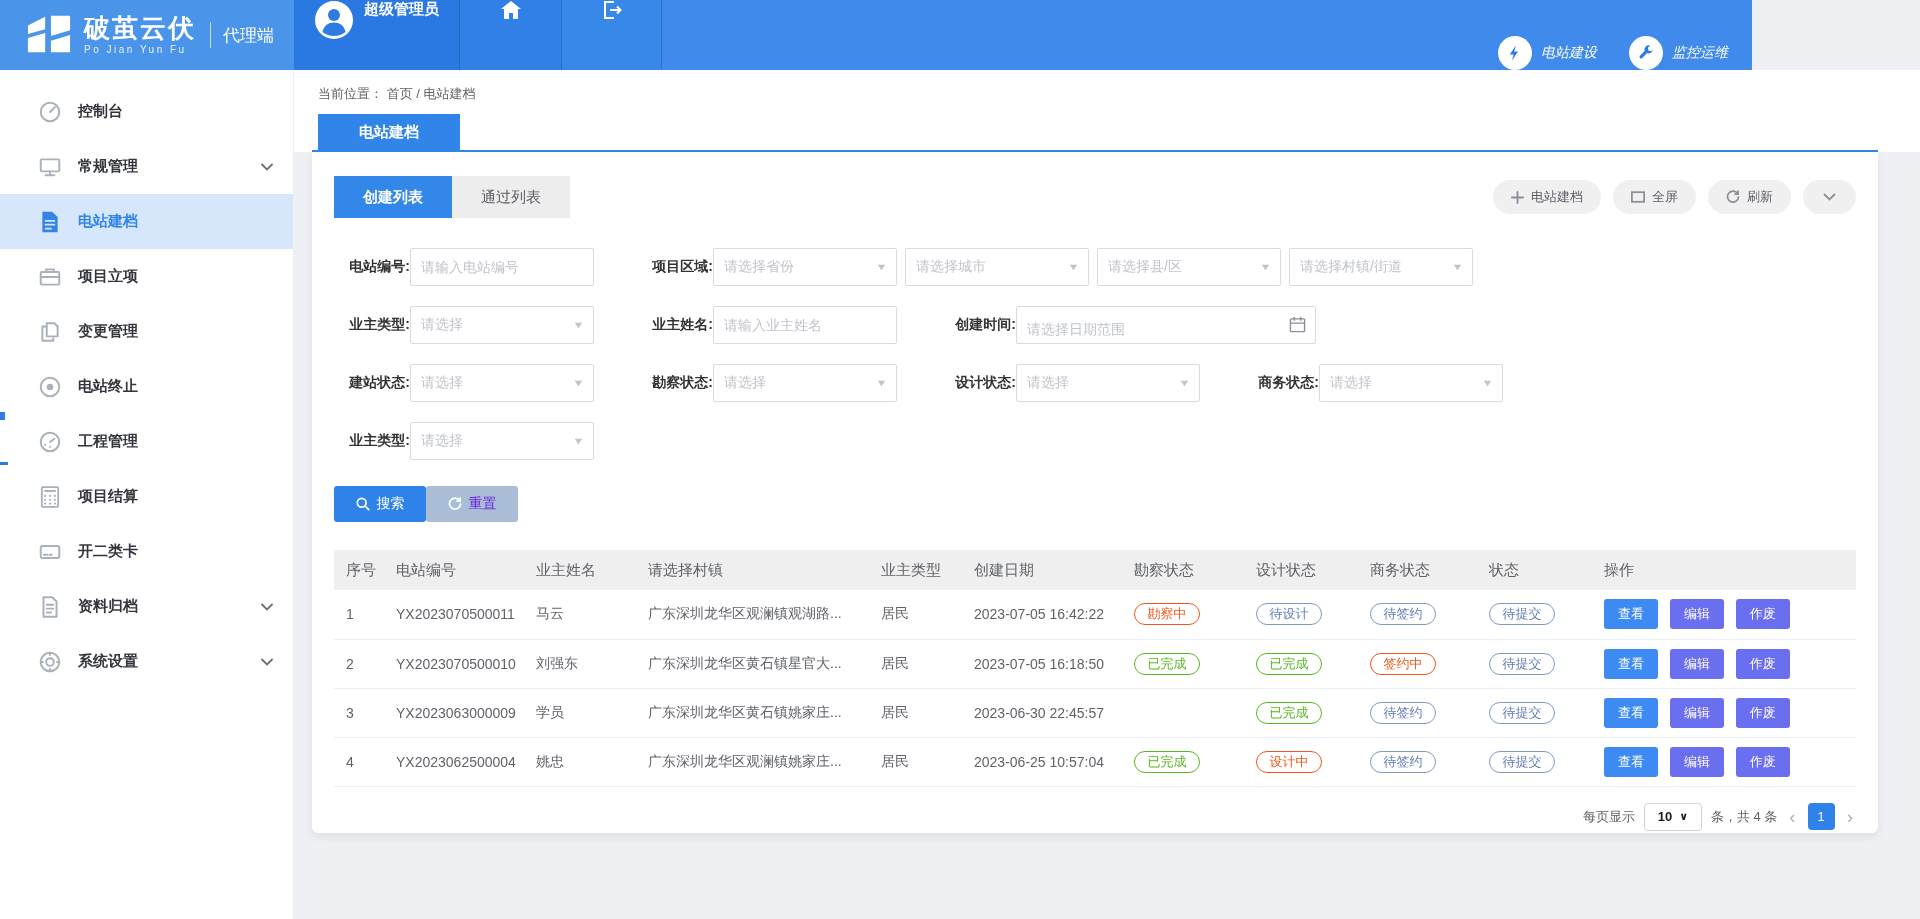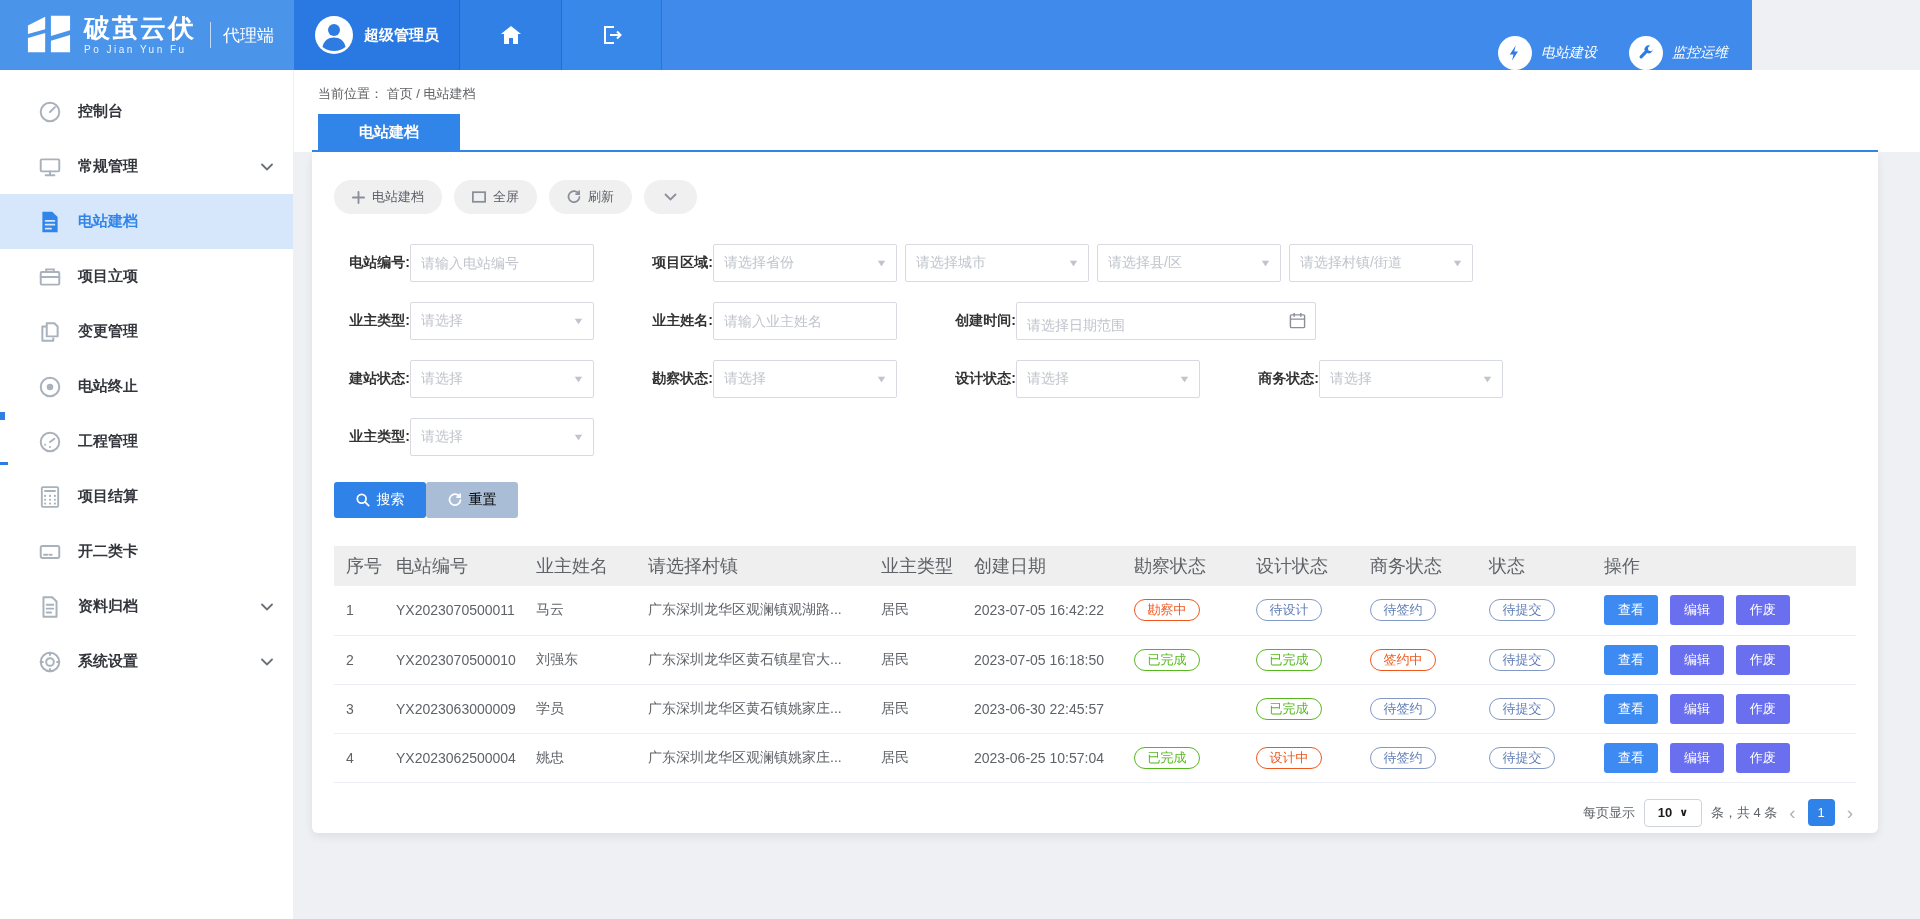--- a/index.html
+++ b/index.html
@@ -6,21 +6,21 @@
   html,body { width:1920px; height:919px; overflow:hidden; font-family:"Liberation Sans","DejaVu Sans",sans-serif; background:#eef0f3; color:#333; }
 
   
   .app-header { position:absolute; top:0; left:0; width:1752px; height:70px; display:flex; align-items:stretch; background:#3f8aeb; z-index:10; }
   .logo-seg { width:294px; background:#4a94ea; display:flex; align-items:center; padding-left:26px; }
   .logo-mark { width:46px; height:40px; margin-right:12px; flex:none; }
   .logo-cn { color:#fff; font-size:26px; font-weight:700; letter-spacing:2px; line-height:1; }
   .logo-en { color:#eaf2fd; font-size:10px; letter-spacing:2.5px; margin-top:3px; }
   .logo-divider { width:1px; height:26px; background:rgba(255,255,255,.65); margin:0 12px 0 14px; }
   .portal-badge { color:#fff; font-size:17px; }
-  .hseg { display:flex; align-items:center; justify-content:center; border-right:1px solid rgba(0,0,0,.14); cursor:pointer; }
+  .hseg { display:flex; justify-content:center; border-right:1px solid rgba(0,0,0,.14); cursor:pointer; }
   .seg-user { width:166px; background:#2a79e2; gap:10px; }
   .seg-home { width:102px; background:#3080e6; }
   .seg-logout { width:100px; background:#3888ea; }
   .user-name { color:#fff; font-size:15px; font-weight:700; }
   .header-spacer { flex:1; }
   .quick-links { display:flex; align-items:flex-end; gap:32px; padding-right:24px;font-style:italic; }
   .quick-link { display:flex; align-items:center; gap:9px; cursor:pointer; }
   .quick-link .circ { width:34px; height:34px; border-radius:50%; background:#fff; display:flex; align-items:center; justify-content:center; }
   .quick-label { color:#fff; font-size:14px; }
 
@@ -71,25 +71,25 @@
   .f-select { width:184px; display:flex; align-items:center; justify-content:space-between; padding:0 10px; cursor:pointer; margin-right:8px; }
   .f-select .ph { font-size:14px; color:#c0c4cc; white-space:nowrap; overflow:hidden; }
   .f-select .caret { font-size:9px; color:#c0c4cc; transform:scaleX(1.4); }
   .date-wrap { position:relative; }
   .f-date { width:300px; padding:8px 36px 0 10px; }
   .cal-icon { position:absolute; right:10px; top:10px; cursor:pointer; }
 
   
   .search-row { display:flex; margin-top:26px; }
   .btn-search { width:92px; height:36px; border:none; border-radius:3px; background:#2e82e8; color:#fff; font-size:14px; display:flex; align-items:center; justify-content:center; gap:7px; cursor:pointer; font-family:inherit; }
-  .btn-reset { width:92px; height:36px; border:none; border-radius:3px; background:#a9bdd6; color:#000000; font-size:14px; display:flex; align-items:center; justify-content:center; gap:7px; cursor:pointer; font-family:inherit; }
+  .btn-reset { width:92px; height:36px; border:none; border-radius:3px; background:#a9bdd6; color:#6d28d9; font-size:14px; display:flex; align-items:center; justify-content:center; gap:7px; cursor:pointer; font-family:inherit; }
 
   
   .tbl { margin-top:28px; width:100%; border-collapse:collapse; table-layout:fixed; }
-  .tbl th { background:#efefef; height:40px; font-size:18px; font-weight:400; color:#5f6368; text-align:left; padding-left:12px; white-space:nowrap; }
+  .tbl th { background:#efefef; height:40px; font-size:15px; font-weight:400; color:#5f6368; text-align:left; padding-left:12px; white-space:nowrap; }
   .tbl td { height:49px; border-bottom:1px solid #ebeef5; font-size:14px; color:#5f6368; padding-left:12px; white-space:nowrap; overflow:hidden; }
   .pill { display:inline-block; min-width:66px; text-align:center; padding:1px 12px; border-radius:14px; font-size:13px; background:#fff; }
   .tone-orange { color:#f0571c; border:1px solid #f0571c; }
   .tone-green  { color:#56b81f; border:1px solid #56b81f; }
   .tone-blue   { color:#5e7cb5; border:1px solid #8299c6; }
   .row-btn { border:none; border-radius:3px; color:#fff; font-size:13px; padding:6px 14px; margin-right:8px; cursor:pointer; font-family:inherit; }
   .btn-view { background:#3d8af2; }
   .btn-op { background:#6a6ff0; }
 
   
@@ -276,20 +276,24 @@
       <span>电站建档</span>
     </div>
     <div class="tab-strip">
       <div class="page-tab">电站建档</div>
     </div>
   </div>
 
   <section class="card">
 
     <div class="toolbar">
+      <div class="list-tabs">
+        <div class="ltab active">创建列表</div>
+        <div class="ltab inactive">通过列表</div>
+      </div>
       <div class="pill-actions">
         <button class="pill-btn">
           <svg width="13" height="13" viewBox="0 0 14 14" fill="none" stroke="currentColor" stroke-width="2" stroke-linecap="round">
               <path d="M7 1v12M1 7h12"></path>
             </svg>
           <span>电站建档</span>
         </button>
         <button class="pill-btn">
           <svg width="14" height="12" viewBox="0 0 16 13" fill="none" stroke="currentColor" stroke-width="2">
               <rect x="1" y="1" width="14" height="11"></rect>

